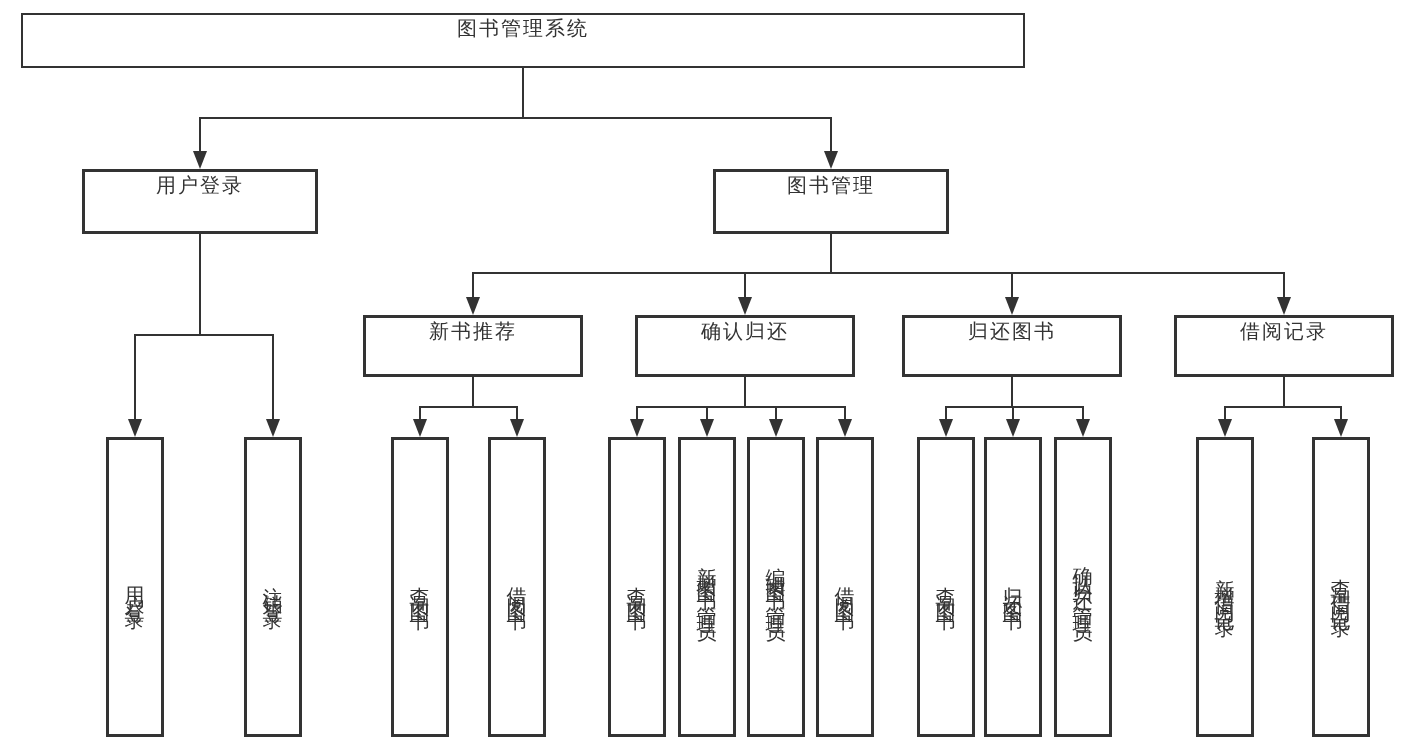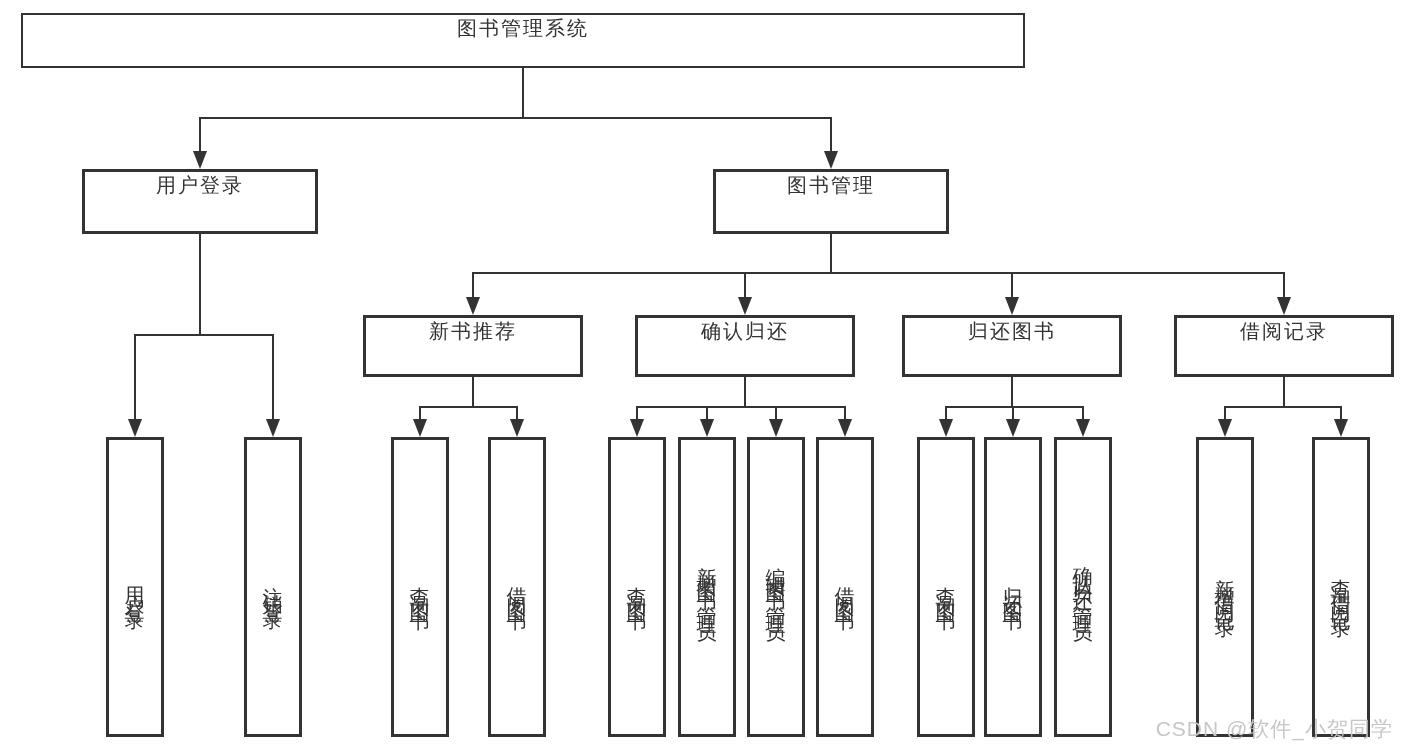--- a/index.html
+++ b/index.html
@@ -203,15 +203,14 @@
   <div class="arrow" style="left:1006px; top:419px;"></div>
   <div class="arrow" style="left:1076px; top:419px;"></div>
 
   <div class="vline" style="left:1283px; top:377px; height:30px;"></div>
   <div class="hline" style="left:1224px; top:406px; width:118px;"></div>
   <div class="vline" style="left:1224px; top:407px; height:13px;"></div>
   <div class="vline" style="left:1340px; top:407px; height:13px;"></div>
   <div class="arrow" style="left:1218px; top:419px;"></div>
   <div class="arrow" style="left:1334px; top:419px;"></div>
 
-  <div class="watermark">CSDN @软件_小贺同学</div>
 
 </div>
 
 </body></html>

